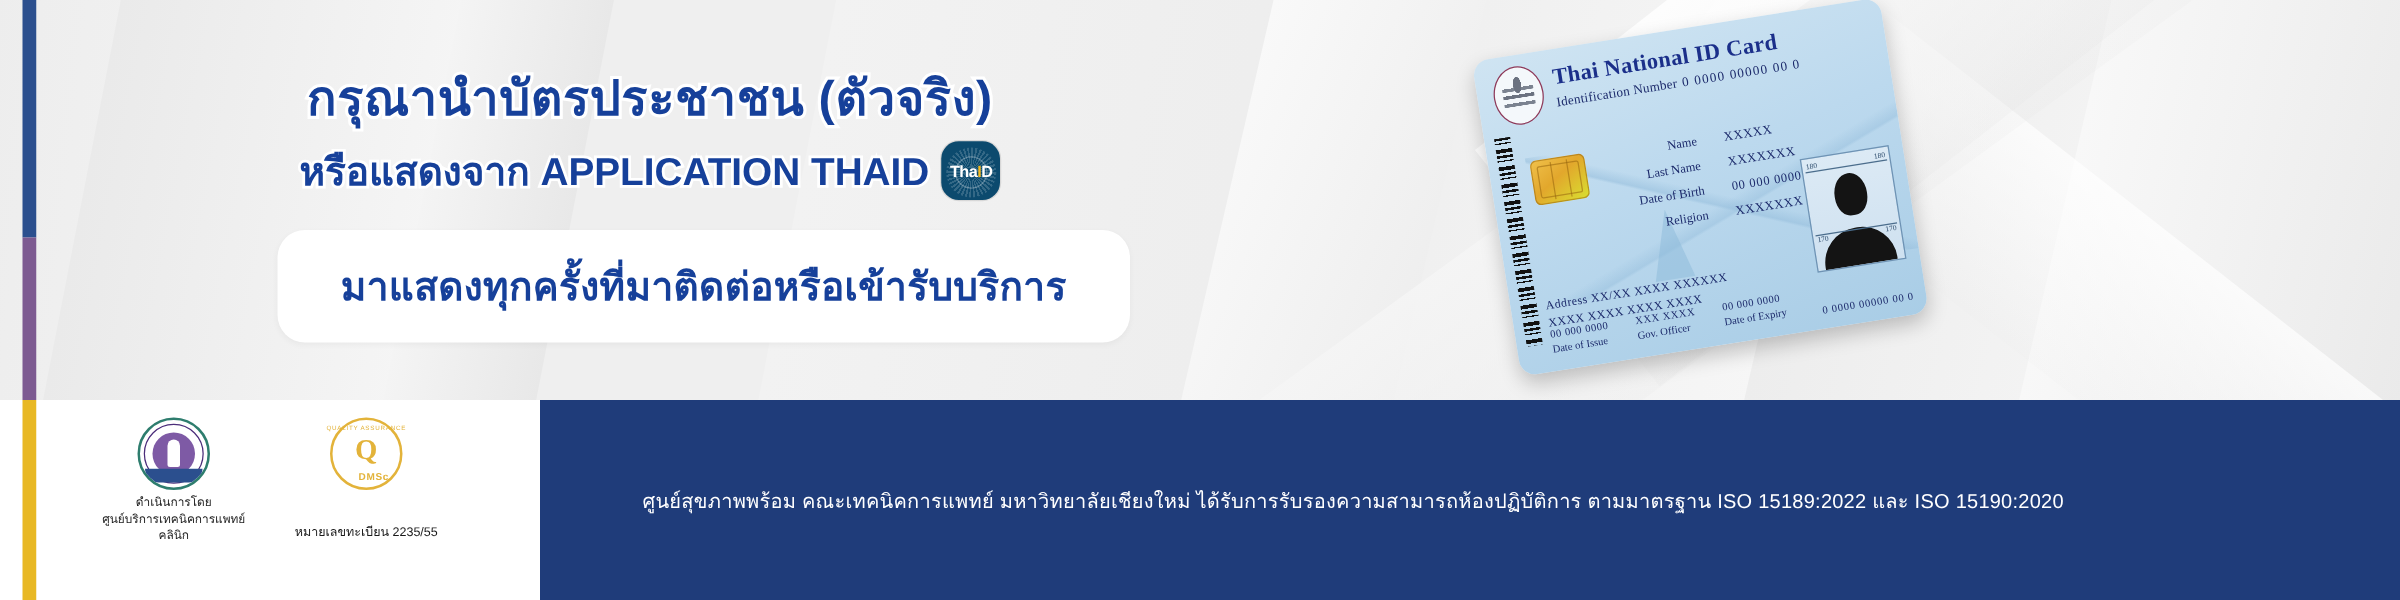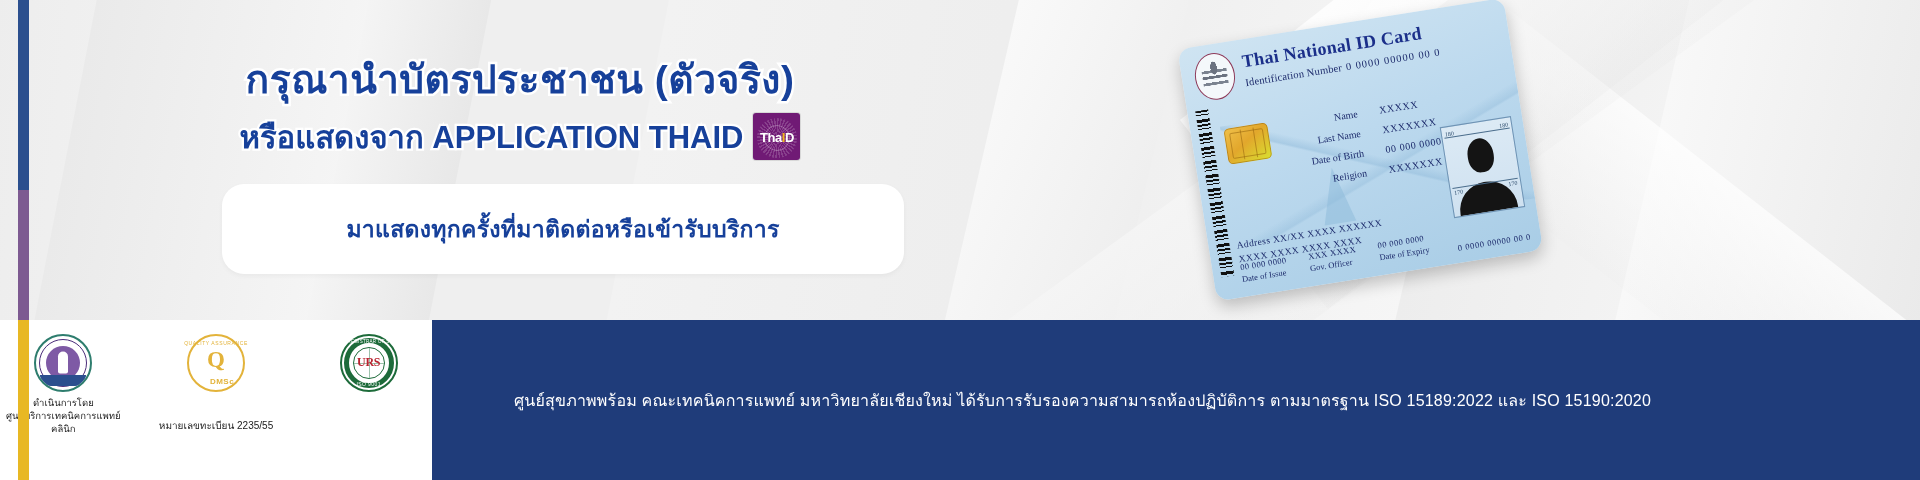--- a/index.html
+++ b/index.html
@@ -69,22 +69,22 @@
     color: #16409a;
     -webkit-text-stroke: 4.5px #ffffff;
     paint-order: stroke fill;
     white-space: nowrap;
   }
 
   
   .thaid-badge {
     position: relative;
     width: 47px; height: 47px;
-    background: #701a75;
-    border-radius: 3px;
+    background: #0c4a6e;
+    border-radius: 14px;
     overflow: hidden;
     flex: 0 0 auto;
     box-shadow: 0 0 0 1px rgba(0,0,0,.1);
   }
   .thaid-seal {
     position: absolute;
     left: 50%; top: 52%;
     transform: translate(-50%,-50%);
     width: 40px; height: 40px;
     border-radius: 50%;
@@ -116,21 +116,21 @@
     left: 222px; top: 184px;
     width: 682px; height: 90px;
     background: #ffffff;
     border-radius: 22px;
     display: flex;
     align-items: center;
     justify-content: center;
     box-shadow: 0 2px 5px rgba(0,0,0,.045);
   }
   .callout-text {
-    font-size: 23px;
+    font-size: 31px;
     font-weight: bold;
     color: #16409a;
     letter-spacing: .3px;
     white-space: nowrap;
   }
 
   
   .idcard-wrap {
     position: absolute;
     left: 1196px; top: 22px;
@@ -588,29 +588,20 @@
 
       <div class="logo-item">
         <div class="emblem emblem-q">
           <div class="qa">QUALITY   ASSURANCE</div>
           <div class="qletter">Q</div>
           <div class="dmsc">DMSc</div>
         </div>
         <div class="logo-caption-mid">หมายเลขทะเบียน 2235/55</div>
       </div>
 
-      <div class="logo-item">
-        <div class="emblem emblem-urs">
-          <div class="band"></div>
-          <div class="globe"></div>
-          <div class="top-txt">UNITED REGISTRAR OF SYSTEMS</div>
-          <div class="ursword">URS</div>
-          <div class="bot-txt">ISO 9001</div>
-        </div>
-      </div>
 
     </div>
 
     <div class="cert-panel">
       <div class="cert-line">ศูนย์สุขภาพพร้อม คณะเทคนิคการแพทย์ มหาวิทยาลัยเชียงใหม่ ได้รับการรับรองความสามารถห้องปฏิบัติการ ตามมาตรฐาน ISO 15189:2022 และ ISO 15190:2020</div>
     </div>
 
   </div>
 
 </div>

